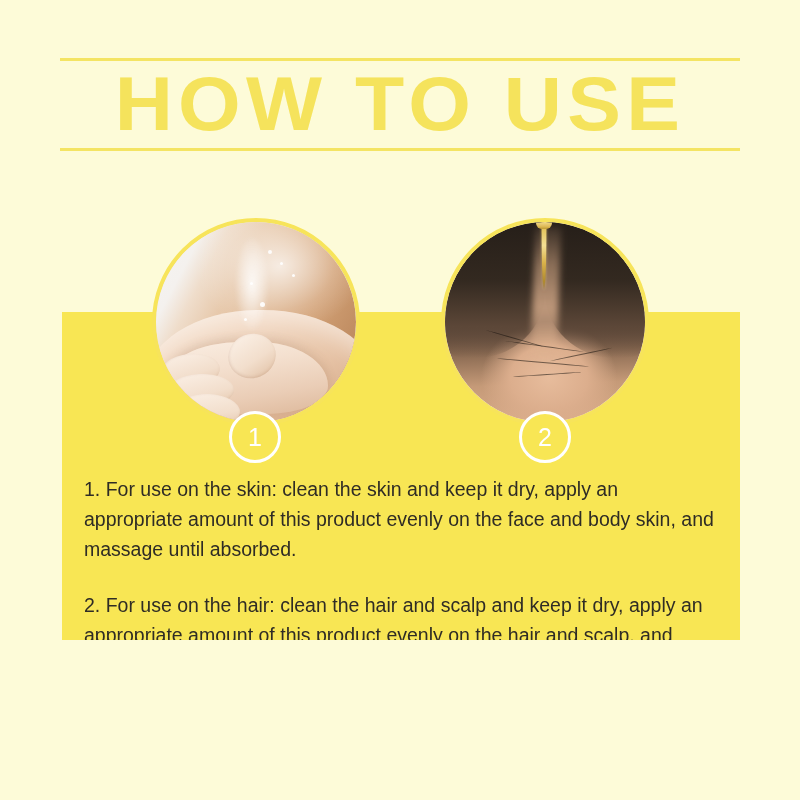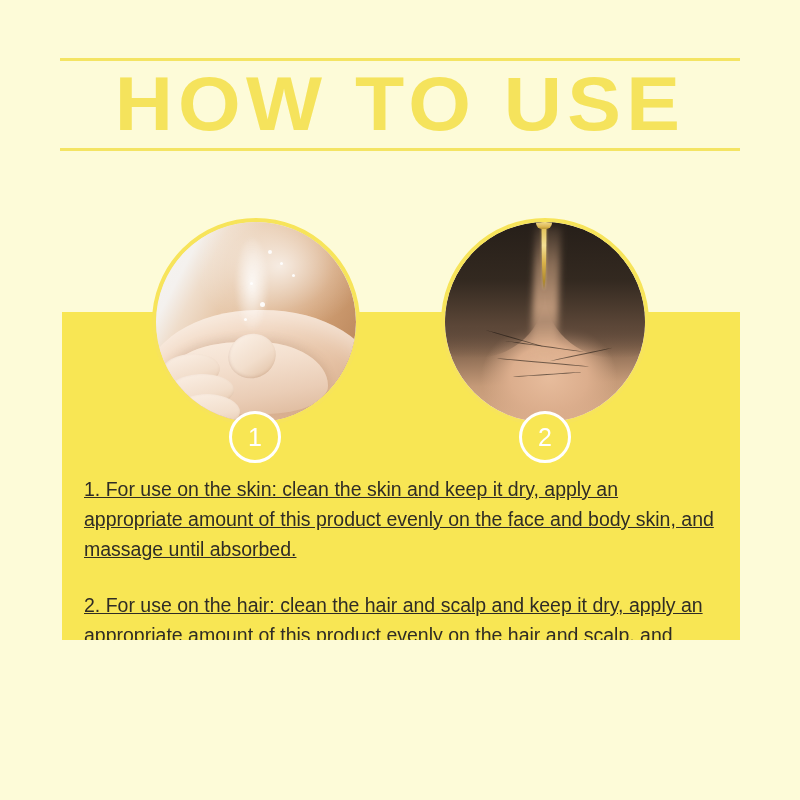--- a/index.html
+++ b/index.html
@@ -237,21 +237,20 @@
   
   .body-copy {
     position: absolute;
     left: 84px;
     top: 474px;
     width: 632px;
     color: #2F2C25;
     font-size: 19.5px;
     line-height: 30px;
     font-family: "Liberation Sans", sans-serif;
-    text-decoration: underline;
   }
   .body-copy p {
     margin: 0 0 26px 0;
   }
   .body-copy p:last-child { margin-bottom: 9px; }
 </style>
 </head>
 <body>
 
 <div class="poster">

